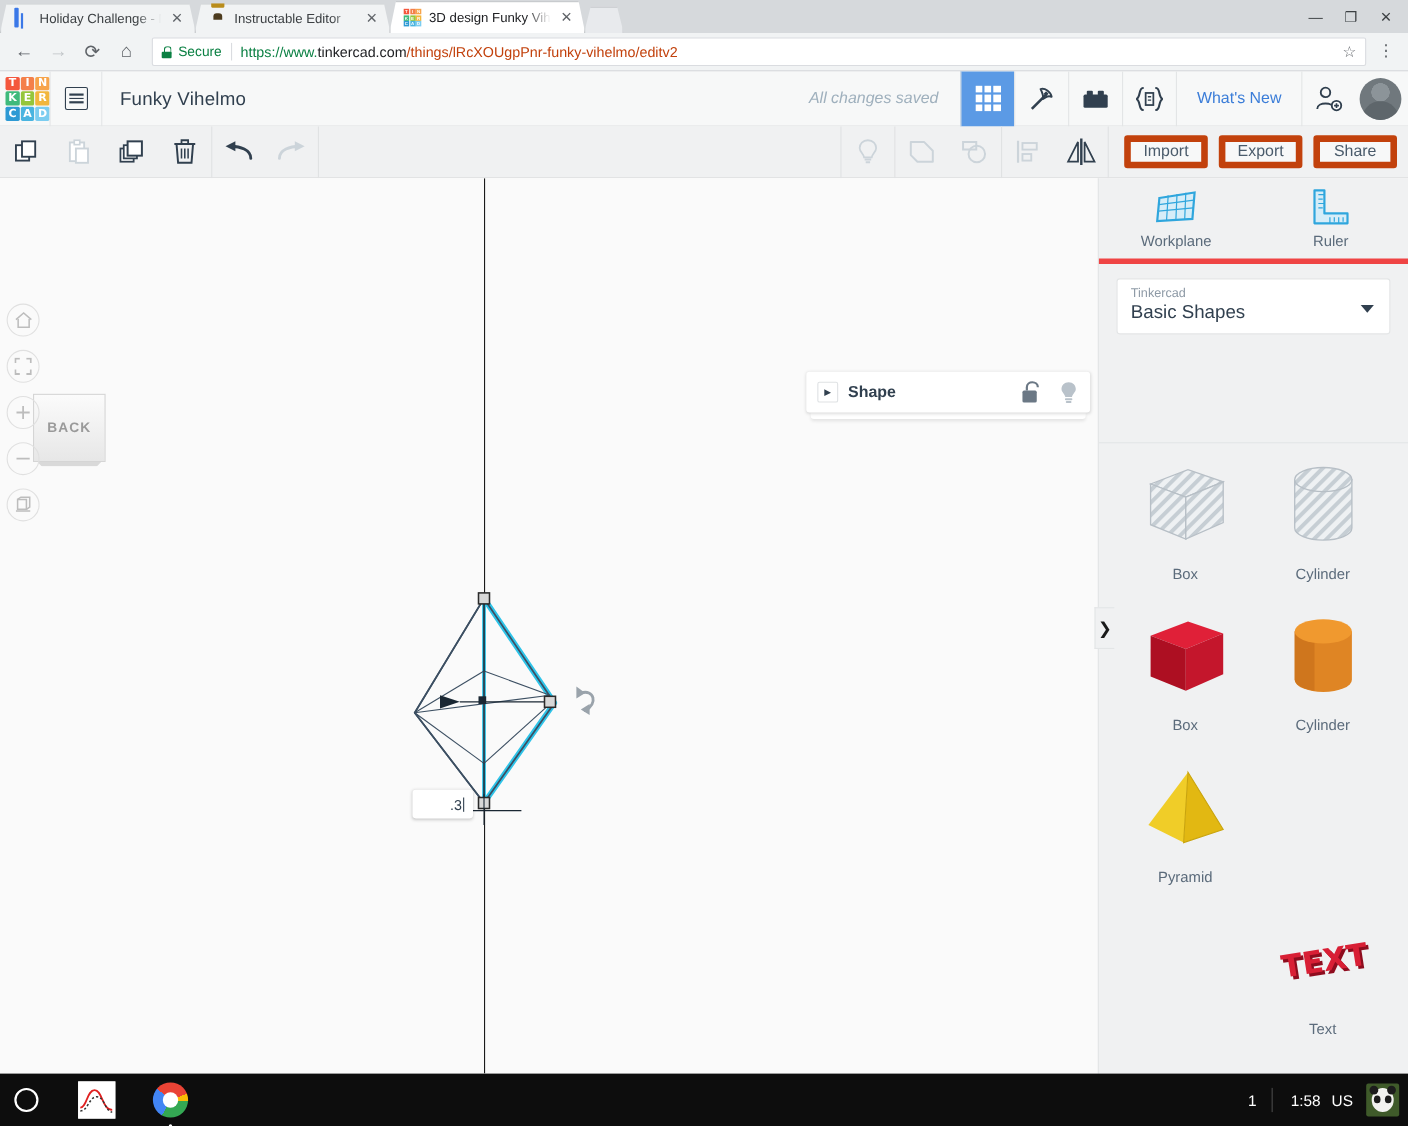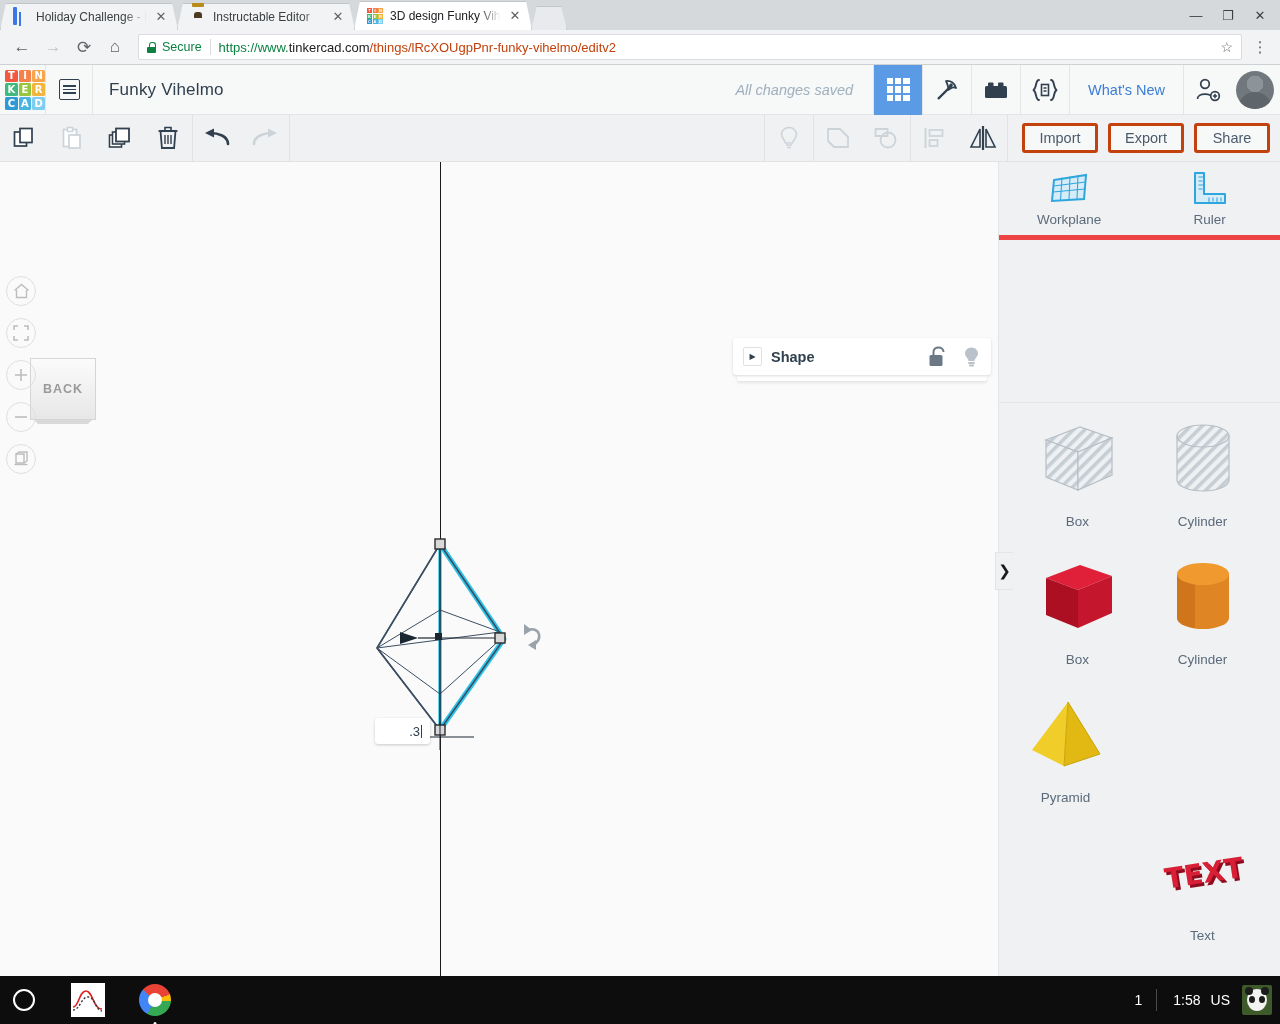--- a/index.html
+++ b/index.html
@@ -176,21 +176,21 @@
     position: absolute; top: 115px; left:0; width:1280px; height:47px;
     background:#f0f1f2; border-bottom:1px solid #e0e2e3; display:flex; align-items:center;
   }
   .tb-group { display:flex; align-items:center; height:47px; }
   .tb-sep { width:1px; height:47px; background:#e0e2e3; }
   .tb-btn {
     width:48px; height:47px; display:flex; align-items:center; justify-content:center;
   }
   .tb-spacer { flex:1 1 auto; }
   .tb-text-btn {
-    height:30px; min-width:76px; border:3px solid #c2410c; background:#f7f8f8;
+    height:30px; min-width:76px; border:6px solid #c2410c; background:#f7f8f8;
     border-radius:3px; color:#4a5b6b; font-size:14.5px;
     display:flex; align-items:center; justify-content:center; margin-right:10px;
   }
 
   
   .canvas {
     position:absolute; top:162px; left:0; width:998px; height:814px;
     background:#fafafa; overflow:hidden;
   }
   .vert-axis {
@@ -675,20 +675,27 @@
       <div class="sb-tool">
         <svg width="42" height="36" viewBox="0 0 42 36">
           <path d="M6 3 h9 v21 h21 v9 h-30 Z" fill="#d6edf8" stroke="#2fa6dd" stroke-width="2" stroke-linejoin="round"></path>
           <path d="M9.5 7 h5.5 M9.5 11 h4 M9.5 15 h5.5 M9.5 19 h4" stroke="#2fa6dd" stroke-width="1.1"></path>
           <path d="M20 27.5 v5.5 M24 27.5 v4 M28 27.5 v5.5 M32 27.5 v4" stroke="#2fa6dd" stroke-width="1.1"></path>
         </svg>
         <span>Ruler</span>
       </div>
     </div>
 
+    <div class="sb-select-wrap">
+      <div class="sb-select">
+        <div class="cat">Tinkercad</div>
+        <div class="val">Basic Shapes</div>
+        <span class="arrow"></span>
+      </div>
+    </div>
 
     <div class="sb-grid">
 
       <div class="sb-cell" style="left:16px; top:-2px;">
         <div class="thumb">
           <svg width="92" height="92" viewBox="0 0 92 92">
             <defs>
               <pattern id="hatch" patternUnits="userSpaceOnUse" width="8" height="8" patternTransform="rotate(45)">
                 <rect width="8" height="8" fill="#eef1f3"></rect>
                 <rect width="3.6" height="8" fill="#c6ced4"></rect>
@@ -733,21 +740,21 @@
         <div class="thumb">
           <svg width="92" height="92" viewBox="0 0 92 92">
             <path d="M20 24 h52 v44 a26 11 0 0 1 -52 0 Z" fill="#df8524"></path>
             <path d="M20 24 h18 v54 a26 11 0 0 1 -18 -10 Z" fill="#cf761d"></path>
             <ellipse cx="46" cy="24" rx="26" ry="11" fill="#f0992f"></ellipse>
           </svg>
         </div>
         <div class="cap">Cylinder</div>
       </div>
 
-      <div class="sb-cell" style="left:4px; top:274px;">
+      <div class="sb-cell" style="left:16px; top:274px;">
         <div class="thumb">
           <svg width="92" height="92" viewBox="0 0 92 92">
             <path d="M48 14 L80 66 L44 78 Z" fill="#e2b812"></path>
             <path d="M48 14 L44 78 L12 62 Z" fill="#f0cd28"></path>
             <path d="M48 14 L80 66 L44 78 Z" fill="none" stroke="#c9a40c" stroke-width="1"></path>
           </svg>
         </div>
         <div class="cap">Pyramid</div>
       </div>
 

